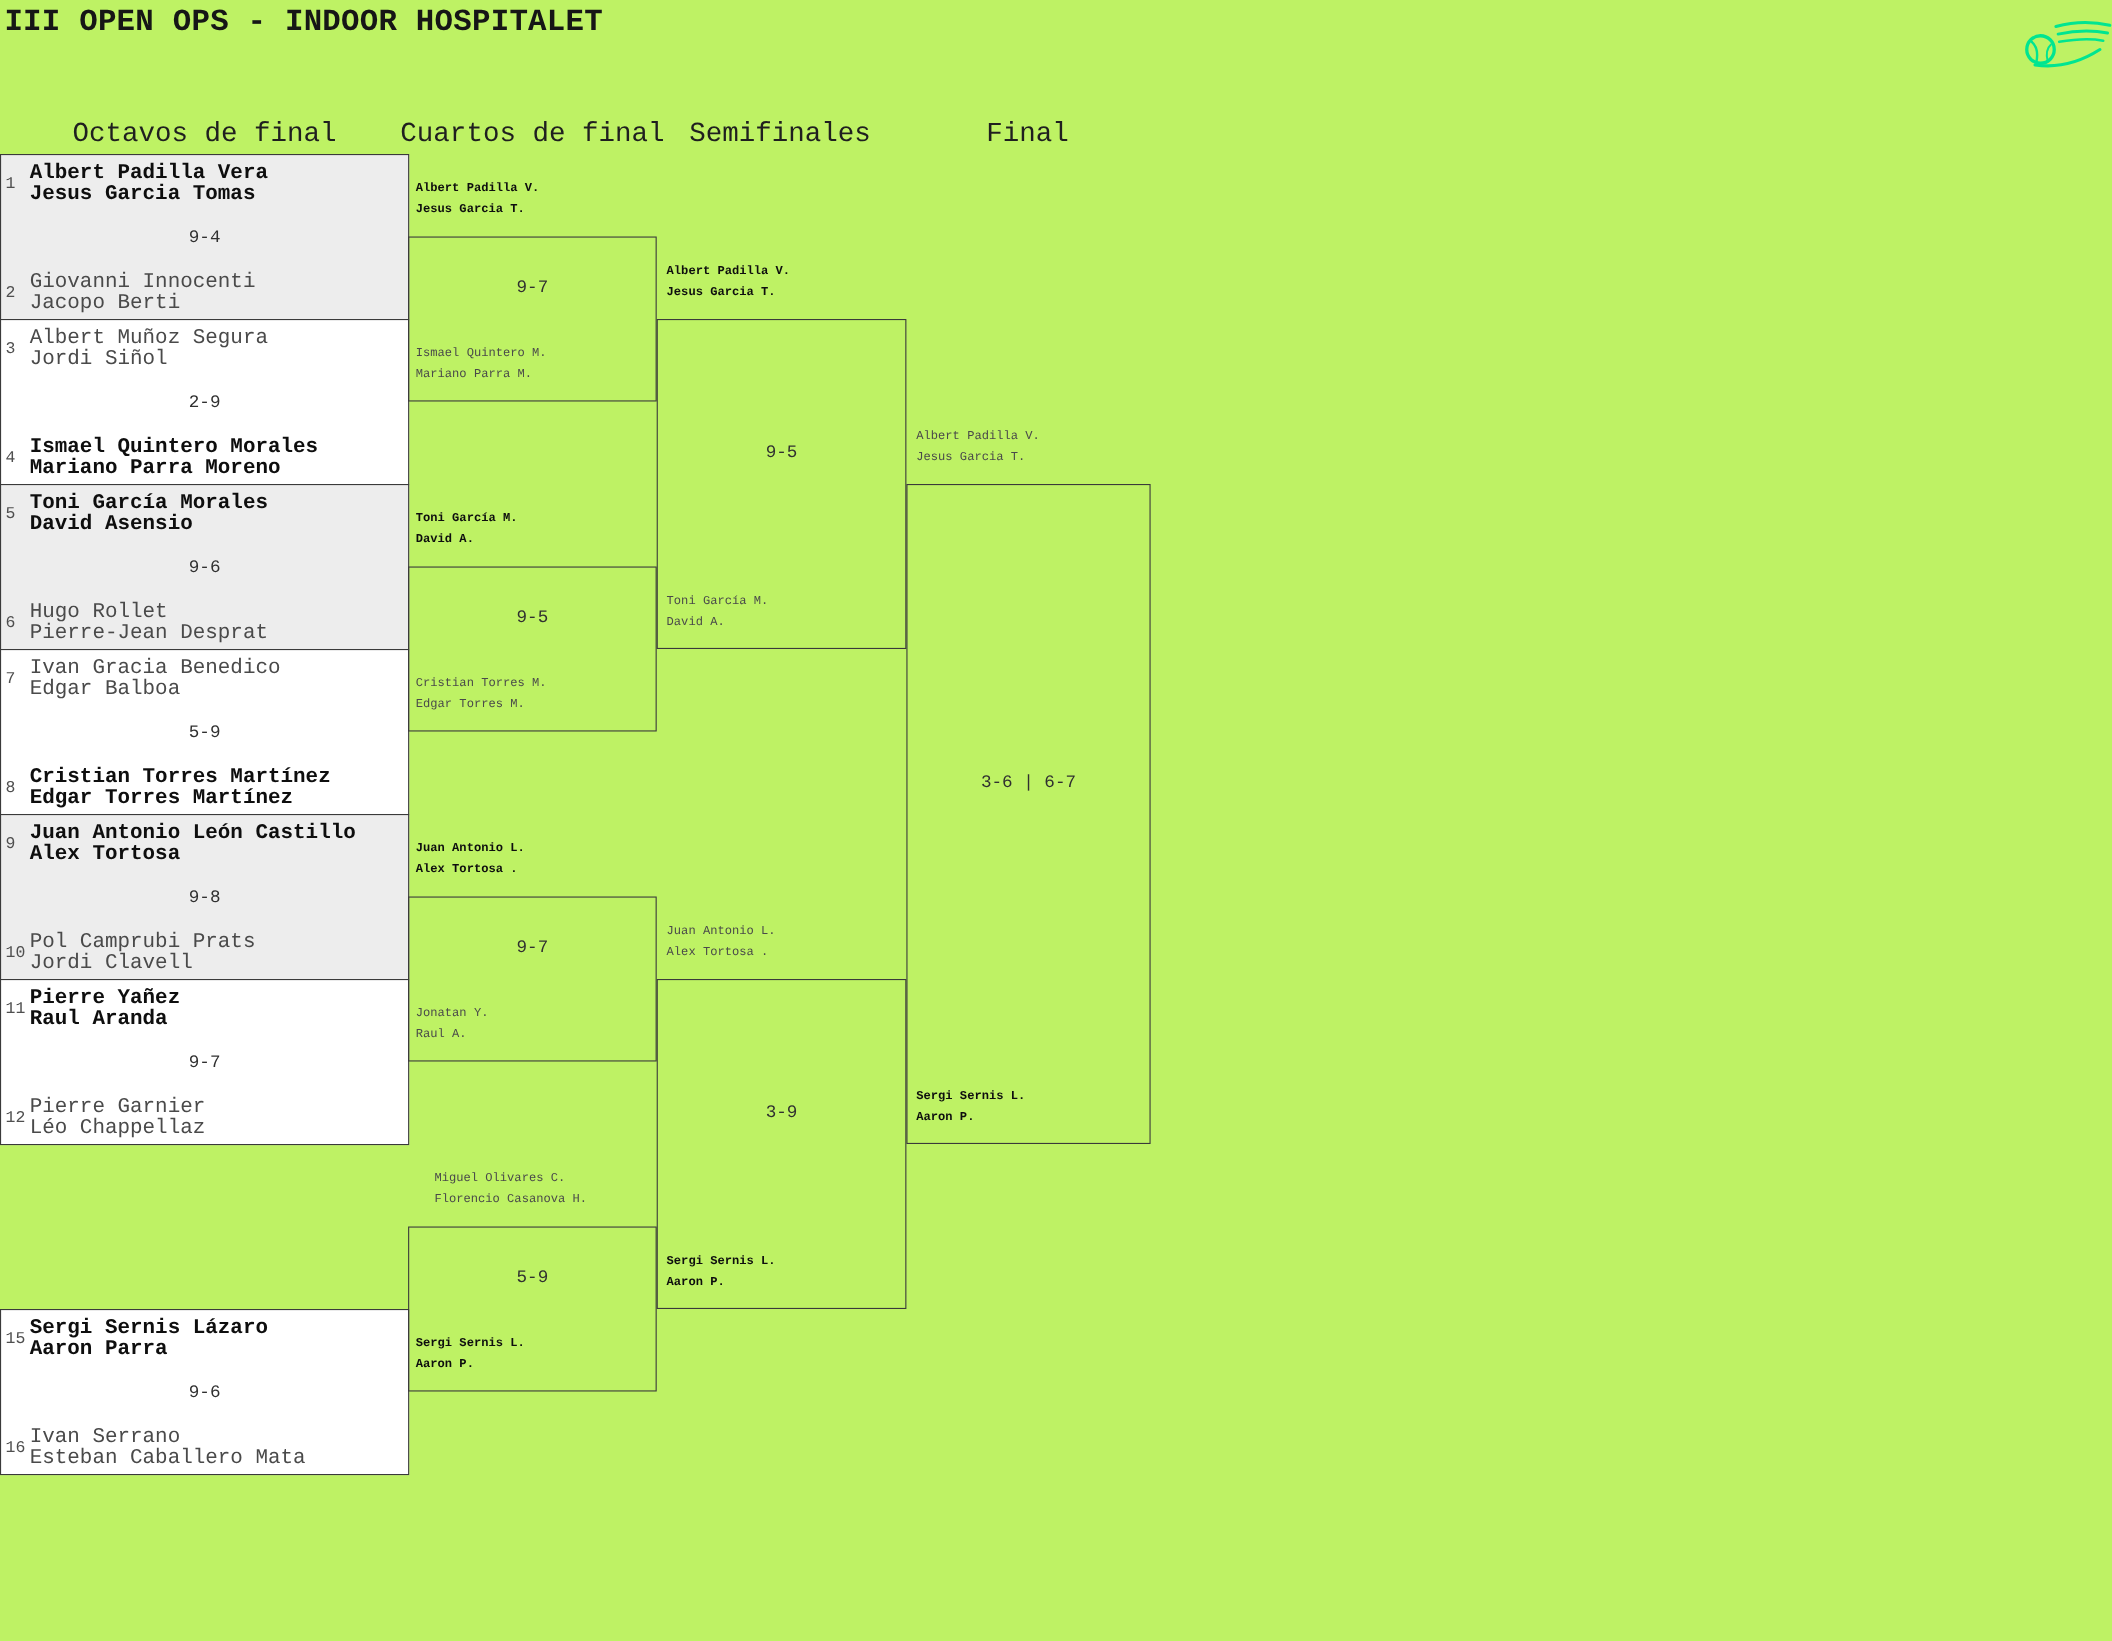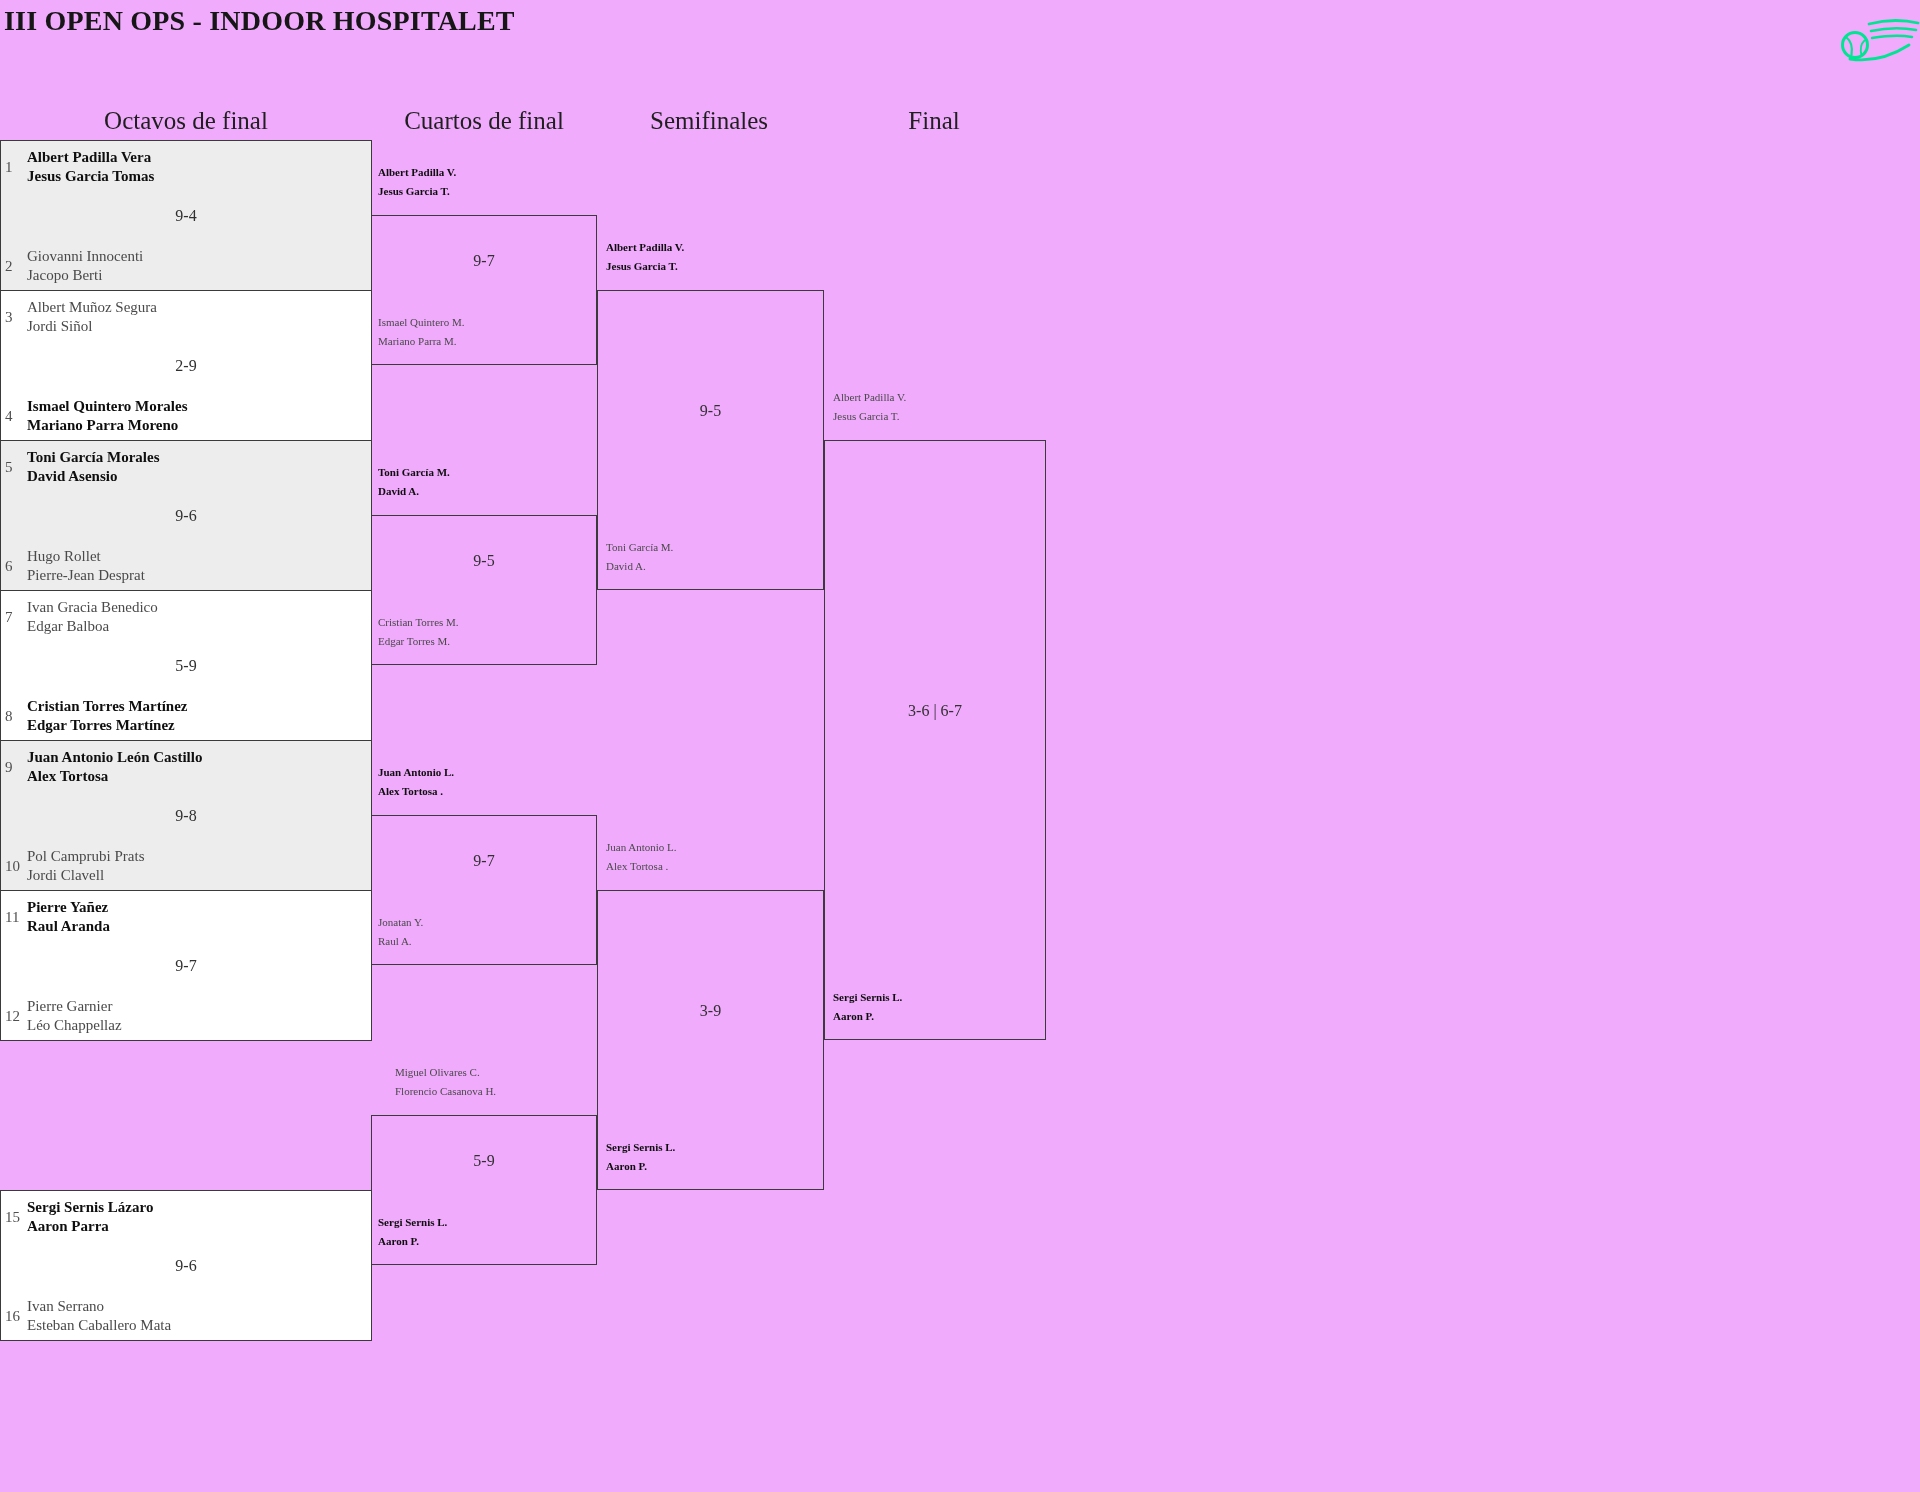--- a/index.html
+++ b/index.html
@@ -1,29 +1,29 @@
 <!DOCTYPE html>
 <html><head>
 <meta charset="utf-8">
 <style>
   html,body{margin:0;padding:0;background:#fff;}
   .page{
-    position:relative;width:1920px;height:1492px;background:#f0abfc;
-    font-family:Liberation Serif, serif;color:#1a1a1a;overflow:hidden;
+    position:relative;width:1920px;height:1492px;background:#bef264;
+    font-family:Liberation Mono, monospace;color:#1a1a1a;overflow:hidden;
   }
   .title-block{position:absolute;left:4px;top:4px;}
   .title-line{font-size:28px;line-height:33px;font-weight:700;letter-spacing:.2px;color:#161616;white-space:nowrap;}
   .round-header{position:absolute;top:107px;width:250px;text-align:center;font-size:25px;font-weight:500;color:#1f1f1f;white-space:nowrap;}
   .of-box{position:absolute;left:0;width:372px;height:151px;border:1px solid #3a3a3a;box-sizing:border-box;background:#ffffff;}
   .of-box.grey{background:#ededed;}
   .team{position:absolute;left:0;display:flex;align-items:center;}
   .team.top{top:7px;}
   .team.bottom{bottom:5px;}
   .seed{flex:none;width:20px;padding-left:4px;font-size:15px;color:#4f4f4f;}
-  .players{padding-left:2px;font-size:15px;line-height:19px;color:#4a4a4a;white-space:nowrap;}
+  .players{padding-left:2px;font-size:19px;line-height:19px;color:#4a4a4a;white-space:nowrap;}
   .players.winner{font-weight:700;color:#0e0e0e;}
   .of-score{position:absolute;left:0;width:100%;top:50%;transform:translateY(-50%);text-align:center;font-size:16px;color:#303030;}
   .rbox{position:absolute;border:1px solid #3a3a3a;box-sizing:border-box;background:transparent;}
   .slot{position:absolute;font-size:11px;line-height:19px;color:#4a4a4a;white-space:nowrap;}
   .slot.winner{font-weight:700;color:#0e0e0e;}
   .rscore{position:absolute;text-align:center;font-size:16px;color:#303030;}
   .logo{position:absolute;left:1838px;top:14px;width:82px;height:50px;color:#00E591;}
 </style>
 </head>
 <body>

